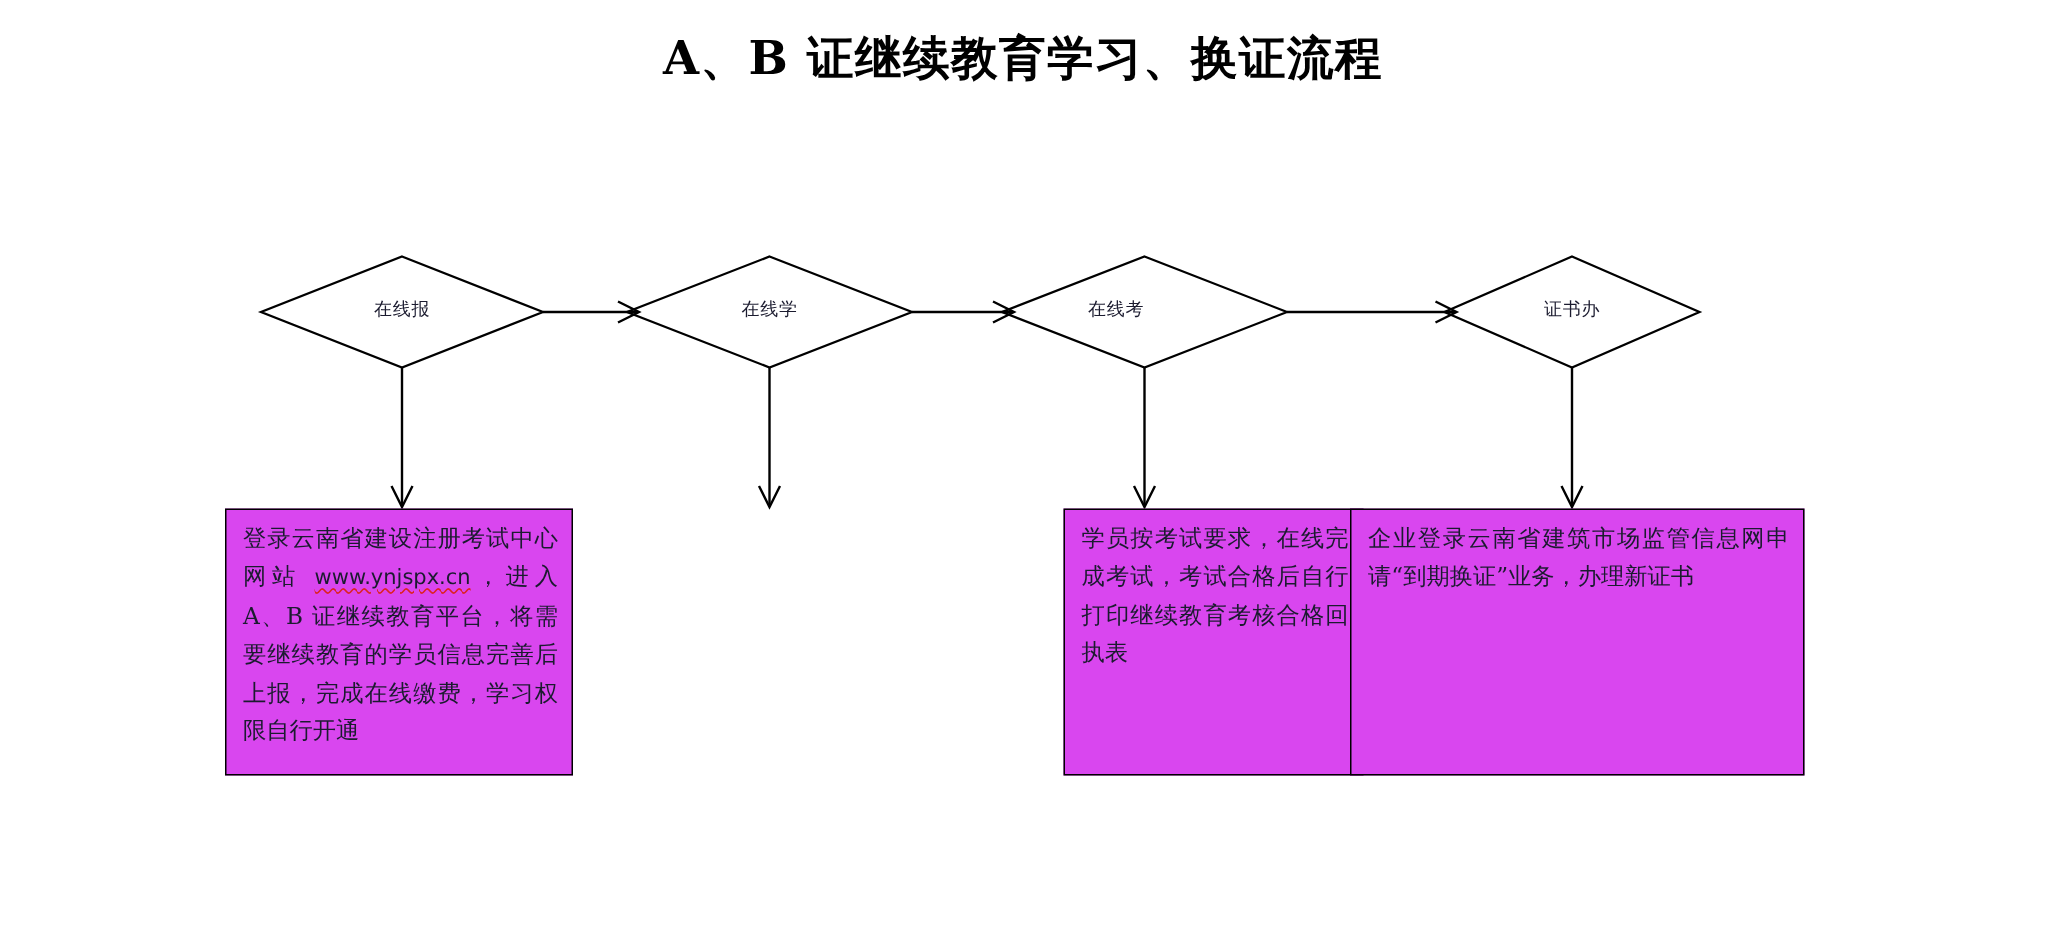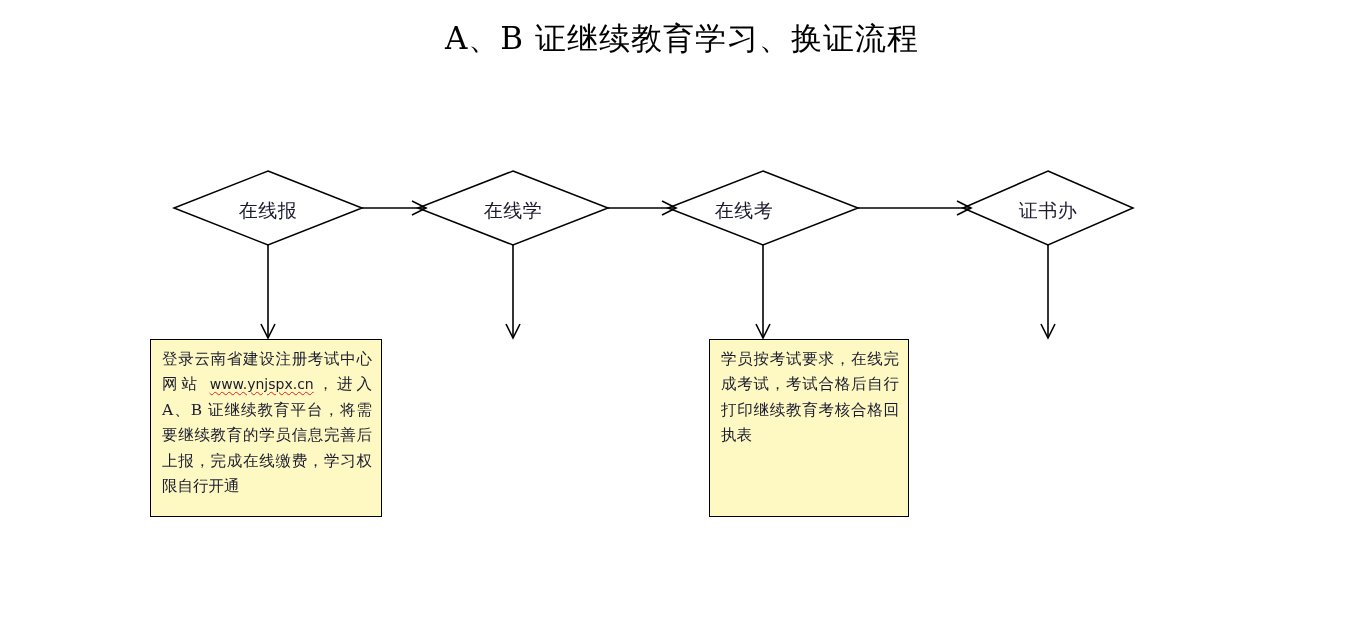--- a/index.html
+++ b/index.html
@@ -23,53 +23,53 @@
   }
 
   
   .title {
     position: absolute;
     left: 0;
     top: 18px;
     width: 1364px;
     text-align: center;
     font-family: "DejaVu Serif", "Liberation Serif", serif;
-    font-weight: normal;
+    font-weight: bold;
     font-size: 31px;
     letter-spacing: 1px;
     color: #000000;
     white-space: nowrap;
   }
 
   
   .lines {
     position: absolute;
     left: 0; top: 0;
     width: 1364px;
     height: 623px;
     pointer-events: none;
   }
 
   
   .diamond-label {
     position: absolute;
     text-align: center;
     font-family: Liberation Mono, monospace;
-    font-size: 19px;
+    font-size: 12px;
     color: #1b1b2f;
     white-space: nowrap;
     letter-spacing: 0.5px;
   }
 
   
   .box {
     position: absolute;
     box-sizing: border-box;
     border: 1.3px solid #000000;
-    background: #fef9c3;
+    background: #d946ef;
   }
   .box-text {
     position: absolute;
     left: 11px;
     right: 9px;
     top: 7px;
     font-family: "DejaVu Serif", "Liberation Serif", serif;
     font-size: 15.5px;
     line-height: 25.4px;
     color: #1b1b2f;
@@ -139,14 +139,17 @@
 
   <div class="box" style="left:150px; top:339px; width:232px; height:178px;">
     <div class="box-text"><span>登录云南省建设注册考试中心网站 </span><span class="url">www.ynjspx.cn</span><span>，进入 A、B 证继续教育平台，将需要继续教育的学员信息完善后上报，完成在线缴费，学习权限自行开通</span></div>
   </div>
 
 
   <div class="box" style="left:665px; top:339px; width:200px; height:178px;margin-left:44px;">
     <div class="box-text">学员按考试要求，在线完成考试，考试合格后自行打印继续教育考核合格回执表</div>
   </div>
 
+  <div class="box" style="left:900px; top:339px; width:303px; height:178px;">
+    <div class="box-text">企业登录云南省建筑市场监管信息网申请“到期换证”业务，办理新证书</div>
+  </div>
 
 </div>
 
 </body></html>

